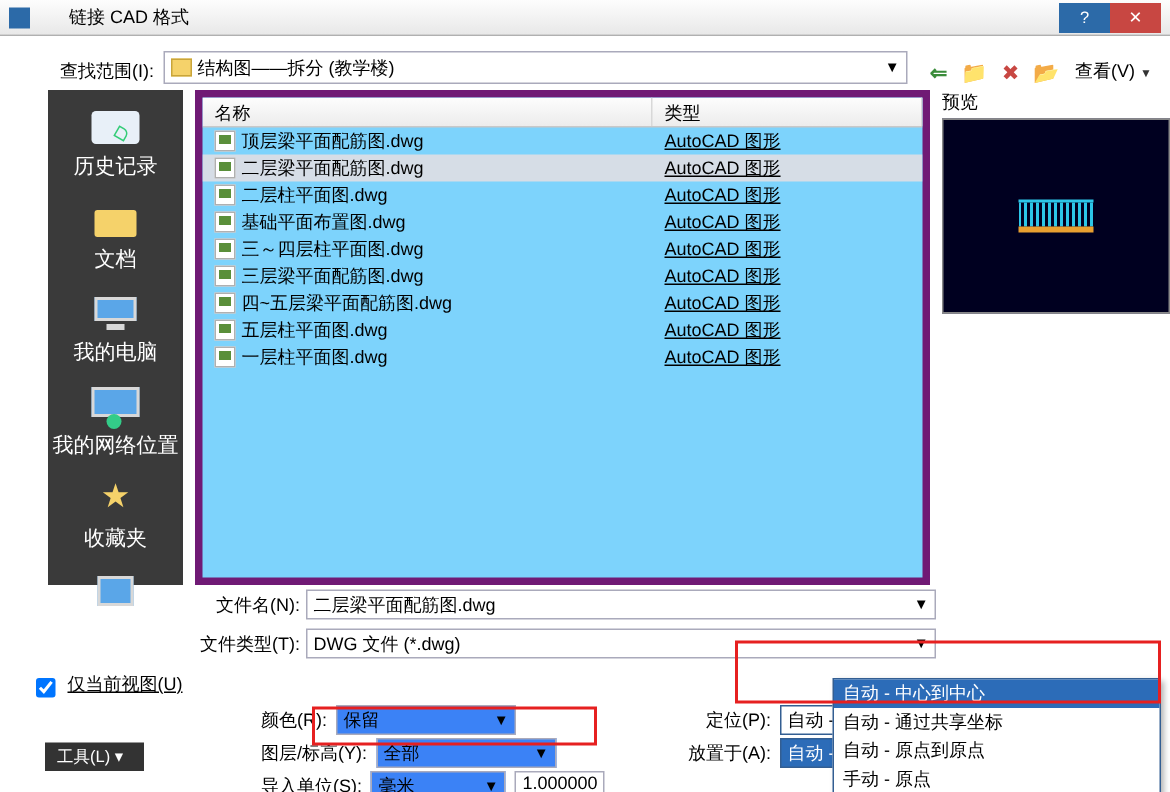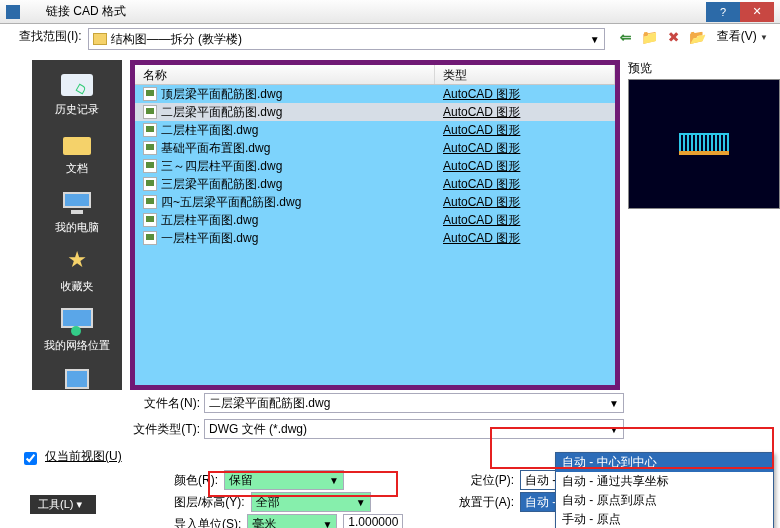--- a/index.html
+++ b/index.html
@@ -5,33 +5,33 @@
   * { box-sizing: border-box; margin: 0; padding: 0; }
   body { font-family: "Microsoft YaHei", SimSun, sans-serif; font-size: 12px; background: #fff; width: 780px; height: 528px; overflow: hidden; position: relative; }
   .titlebar { height: 24px; background: linear-gradient(#fdfdfd, #e8e8e8); border-bottom: 1px solid #b0b0b0; display: flex; align-items: center; padding: 0 6px; }
   .title-icon { width: 14px; height: 14px; background: #2c6aa8; margin-right: 6px; }
   .title-text { flex: 1; margin-left: 20px; }
   .win-btns { display: flex; gap: 0; }
   .win-btn { width: 34px; height: 20px; display: flex; align-items: center; justify-content: center; font-size: 11px; }
   .wb-help { background: #2c6aa8; color: #fff; }
   .wb-close { background: #c84742; color: #fff; }
 
-  .toolbar-row { height: 36px; display: flex; align-items: flex-start; padding: 4px 12px 4px 19px; gap: 6px; background: #fff; }
+  .toolbar-row { height: 36px; display: flex; align-items: flex-end; padding: 4px 12px 4px 40px; gap: 6px; background: #fff; }
   .label { white-space: nowrap; }
   .path-combo { flex: 1; height: 22px; border: 1px solid #aab; display: flex; align-items: center; padding: 0 4px; background: #fff; }
   .path-combo .folder { width: 14px; height: 12px; background: #f5d26a; border: 1px solid #c9a53a; margin-right: 4px; }
   .path-combo .arrow { margin-left: auto; font-size: 10px; }
   .nav-icons { display: flex; align-items: center; gap: 6px; padding-left: 6px; }
   .nav-icon { width: 18px; height: 16px; display: inline-flex; align-items: center; justify-content: center; font-size: 14px; }
   .triangle-down { font-size: 8px; color: #333; }
   .view-label { white-space: nowrap; margin-left: 4px; }
 
   .main-row { display: flex; height: 330px; }
   .sidebar { width: 90px; background: #3a3a3a; display: flex; flex-direction: column; align-items: center; padding-top: 6px; margin-left: 32px; }
-  .side-item { width: 100%; text-align: center; color: #fff; font-size: 11px; padding: 4px 0 8px; cursor: pointer; }
+  .side-item { width: 100%; text-align: center; color: #fff; font-size: 14px; padding: 4px 0 8px; cursor: pointer; }
   .side-icon { width: 40px; height: 30px; margin: 0 auto 2px; position: relative; }
   .side-icon.history::before { content:""; position:absolute; inset:4px; background:#e8f0f8; border-radius:3px; }
   .side-icon.history::after { content:""; position:absolute; left:50%; top:50%; width:6px; height:6px; border:1px solid #3c7; border-radius:0 4px 0 0; transform: rotate(30deg); }
   .side-icon.folder-ic::before { content:""; position:absolute; left:6px; right:6px; top:8px; bottom:4px; background:#f5d26a; border-radius:2px; }
   .side-icon.computer::before { content:""; position:absolute; left:6px; right:6px; top:4px; bottom:10px; background:#5aa6e8; border:2px solid #d8d8d8; }
   .side-icon.computer::after { content:""; position:absolute; left:14px; right:14px; bottom:4px; height:4px; background:#d8d8d8; }
   .side-icon.network::before { content:""; position:absolute; left:4px; right:4px; top:2px; bottom:8px; background:#5aa6e8; border:2px solid #d8d8d8; }
   .side-icon.network::after { content:""; position:absolute; left:14px; right:14px; bottom:0; width:10px; height:10px; border-radius:50%; background:#3c8; }
   .side-icon.star::before { content:"★"; position:absolute; left:0; right:0; top:0; font-size:22px; color:#f5d26a; }
   .side-icon.blank::before { content:""; position:absolute; left:8px; right:8px; top:4px; bottom:6px; background:#5aa6e8; border:2px solid #d8d8d8; }
@@ -57,21 +57,21 @@
   .filename-row, .filetype-row { display: flex; align-items: center; padding: 3px 12px 3px 130px; gap: 4px; }
   .combo-wide { flex: 0 0 420px; height: 20px; border: 1px solid #aab; background: #fff; display: flex; align-items: center; padding: 0 4px; }
   .combo-wide .arrow { margin-left: auto; font-size: 10px; }
 
   .bottom { padding: 6px 12px 6px 24px; background: #fff; position: relative; z-index: 1; }
   .chk-row { display: flex; align-items: flex-end; gap: 8px; margin-bottom: 4px; text-decoration: underline; }
   .opts-grid { display: flex; gap: 24px; }
   .opts-left { flex: 0 0 410px; padding-left: 150px; }
   .opt-row { display: flex; align-items: center; gap: 6px; height: 22px; }
   .opt-label { white-space: nowrap; }
-  .combo-sm { width: 120px; height: 20px; border: 1px solid #aab; background: #86efac; display: flex; align-items: center; padding: 0 4px; }
+  .combo-sm { width: 120px; height: 20px; border: 1px solid #aab; background: #3b82f6; display: flex; align-items: center; padding: 0 4px; }
   .combo-sm .arrow { margin-left: auto; font-size: 10px; }
   .txt-sm { width: 60px; height: 20px; border: 1px solid #aab; background: #fff; padding: 0 4px; }
   .opts-right { flex: 1; position: relative; }
   .opt-row-r { display: flex; align-items: center; gap: 6px; height: 22px; }
   .combo-r { flex:1; height: 20px; border: 1px solid #335e92; background: #fff; display:flex; align-items:center; padding:0 4px; }
   .combo-r.hi { background:#2c6cb8; color:#fff; }
   .combo-r .arrow { margin-left:auto; font-size:10px; }
   .highlight { position: absolute; border: 2px solid #e62020; pointer-events:none; z-index:5; }
   #hi1 { left: 208px; top: 471px; width: 190px; height: 26px; }
   #hi2 { left: 490px; top: 427px; width: 284px; height: 42px; }
@@ -107,22 +107,22 @@
     <span class="nav-icon" style="color:#c9a53a;">📂</span>
     <span class="view-label"><span>查看(V)</span> <span class="triangle-down">▼</span></span>
   </div>
 </div>
 
 <div class="main-row">
   <div class="sidebar">
     <div class="side-item"><div class="side-icon history"></div><span>历史记录</span></div>
     <div class="side-item"><div class="side-icon folder-ic"></div><span>文档</span></div>
     <div class="side-item"><div class="side-icon computer"></div><span>我的电脑</span></div>
+    <div class="side-item"><div class="side-icon network"></div><span>我的网络位置</span></div>
     <div class="side-item"><div class="side-icon star"></div><span>收藏夹</span></div>
-    <div class="side-item"><div class="side-icon network"></div><span>我的网络位置</span></div>
     <div class="side-item"><div class="side-icon blank"></div><span></span></div>
   </div>
   <div class="center-col">
     <div class="file-list">
       <div class="fl-hdr">
         <div class="fl-hdr-cell name">名称</div>
         <div class="fl-hdr-cell type">类型</div>
       </div>
       <div id="file-rows">
           <div class="fl-row">

